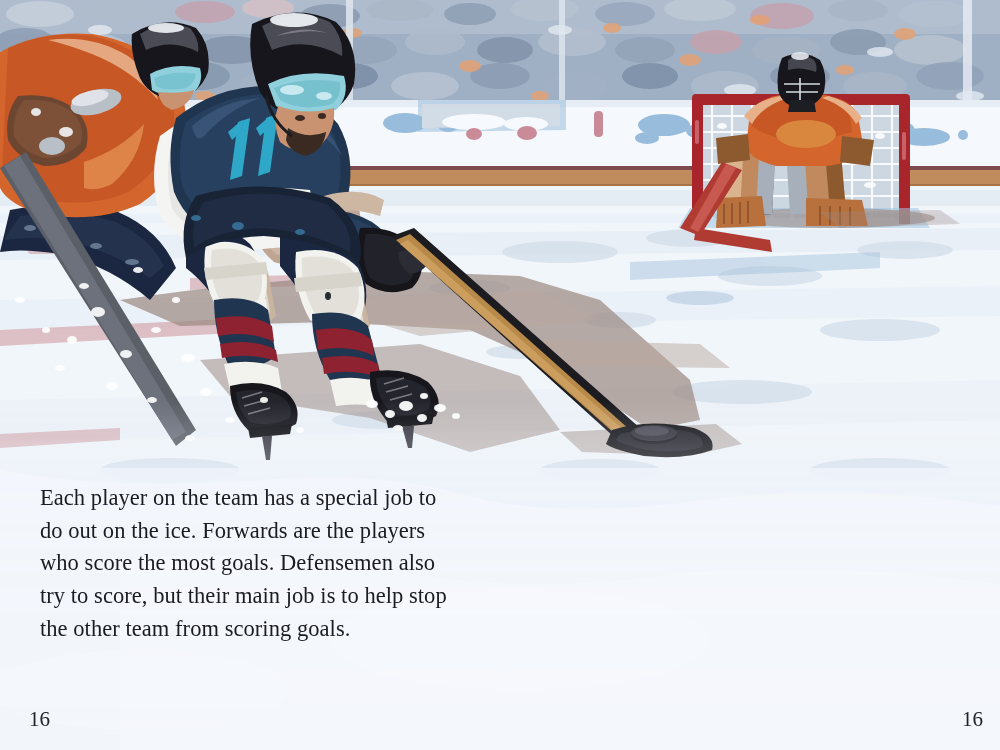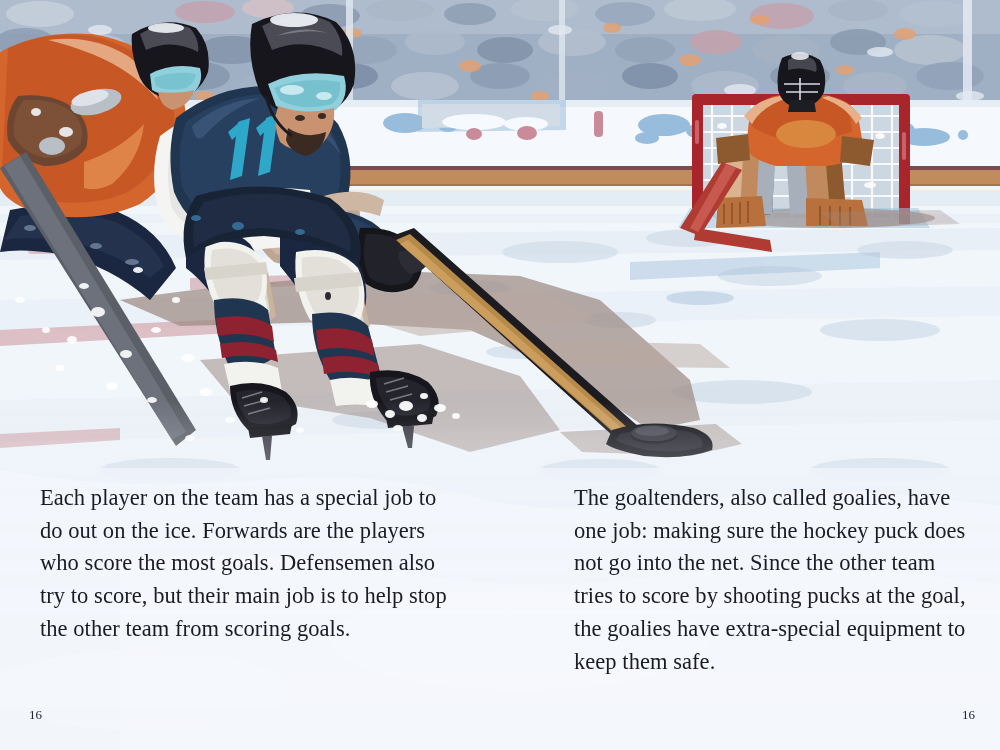--- a/index.html
+++ b/index.html
@@ -25,21 +25,21 @@
     color:#1b1b22;
     letter-spacing:.05px;
   }
   .col p{margin:0;}
   .col-left{left:40px;top:482px;width:420px;}
   .col-right{left:574px;top:482px;width:400px;}
 
   .folio{
     position:absolute;
     font-family:"Liberation Serif",serif;
-    font-size:13px;
+    font-size:21px;
     color:#22222a;
   }
   .folio-left{left:29px;top:707px;}
   .folio-right{left:962px;top:707px;}
 </style>
 </head>
 <body>
 
 <div class="page">
 
@@ -511,20 +511,17 @@
           <ellipse cx="140" cy="690" rx="150" ry="40" fill="#ffffff" opacity=".4"></ellipse>
         </g>
       </g>
     </svg>
   </div>
 
   <div class="textlayer">
     <div class="col col-left">
       <p>Each player on the team has a special job to do out on the ice. Forwards are the players who score the most goals. Defensemen also try to score, but their main job is to help stop the other team from scoring goals.</p>
     </div>
-    <div class="col col-right">
-      <p>The goaltenders, also called goalies, have one job: making sure the hockey puck does not go into the net. Since the other team tries to score by shooting pucks at the goal, the goalies have extra-special equipment to keep them safe.</p>
-    </div>
     <div class="folio folio-left">16</div>
     <div class="folio folio-right">16</div>
   </div>
 
 </div>
 
 </body></html>

